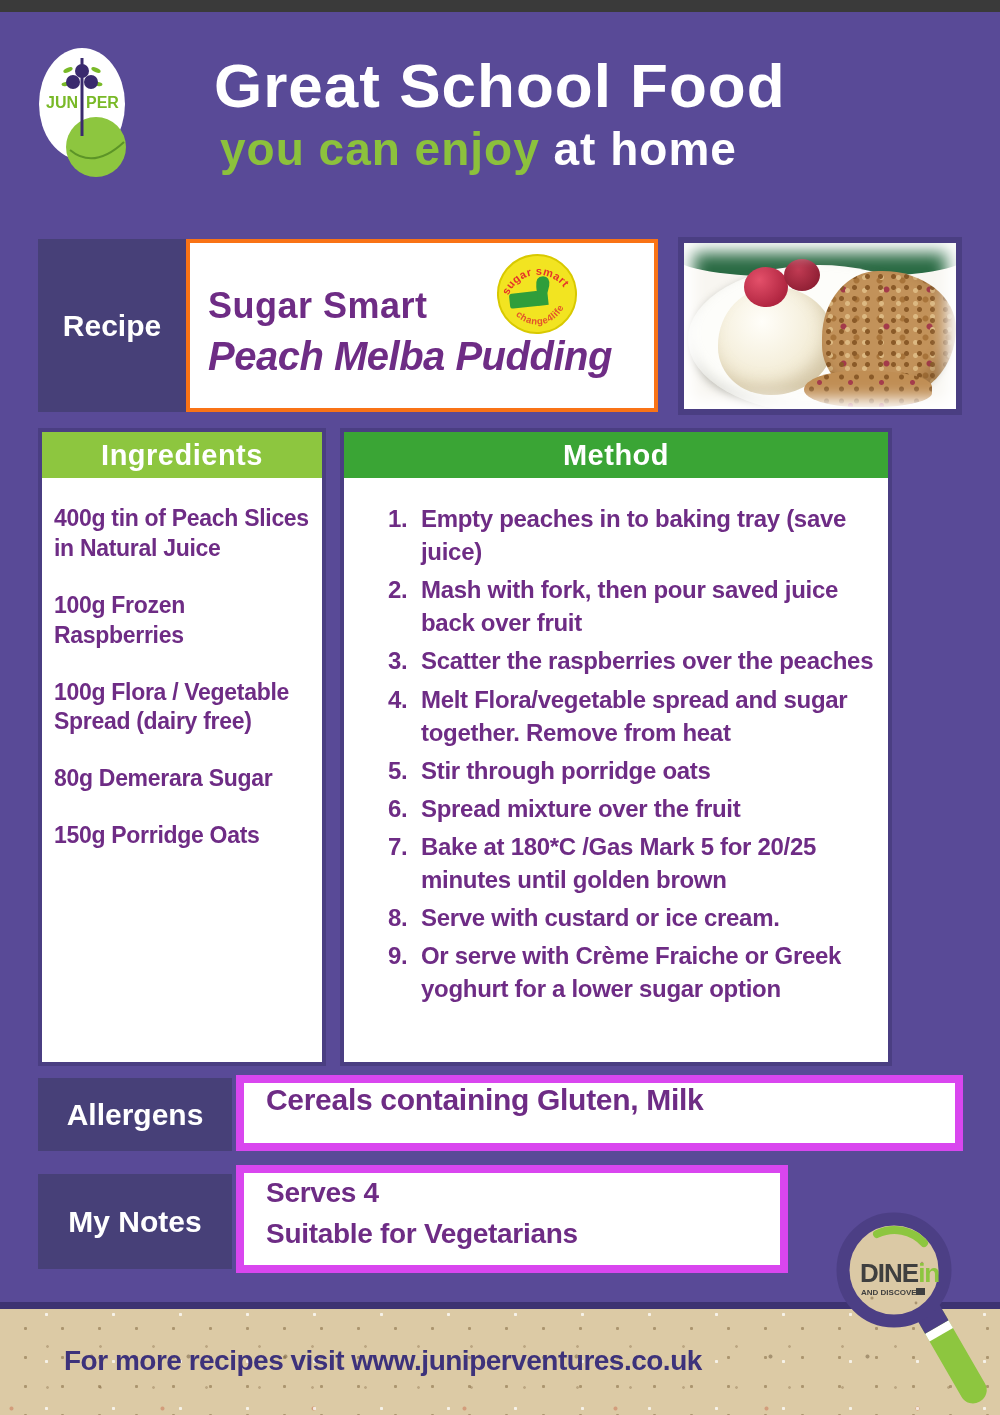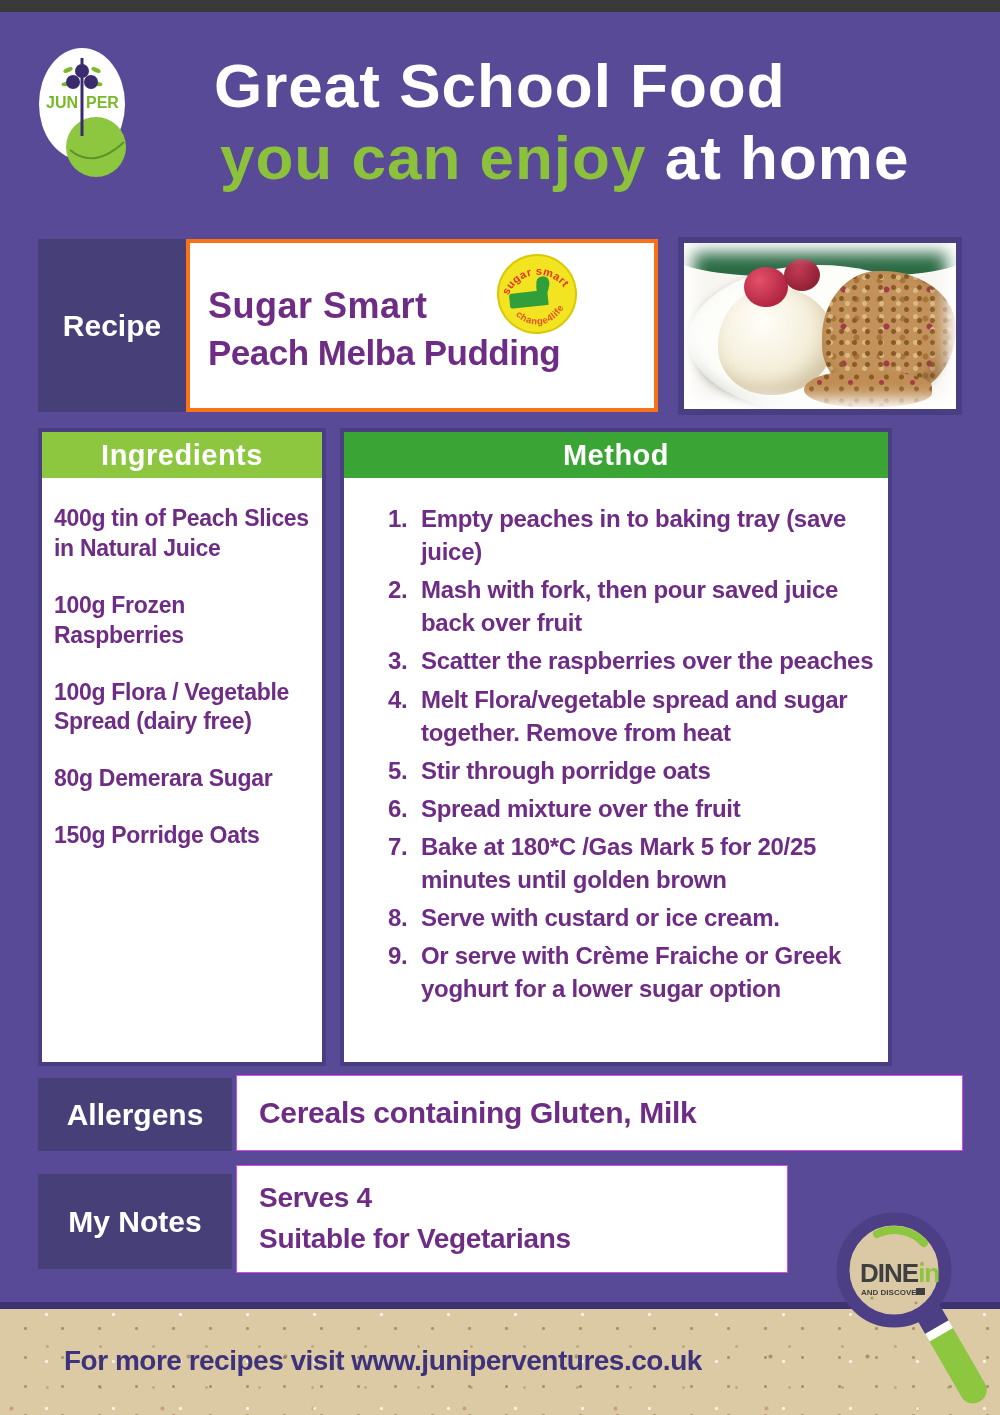--- a/index.html
+++ b/index.html
@@ -9,37 +9,37 @@
     background:#594a97;overflow:hidden;font-weight:700;
   }
   
   .logo{position:absolute;left:36px;top:34px;width:130px;height:176px;}
   .title1{
     position:absolute;left:214px;top:38px;width:770px;
     font-size:62px;color:#ffffff;letter-spacing:1px;white-space:nowrap;
   }
   .title2{
     position:absolute;left:220px;top:110px;width:780px;
-    font-size:62px;letter-spacing:1px;white-space:nowrap;
+    font-size:46px;letter-spacing:1px;white-space:nowrap;
   }
   .title2 .green{color:#8cc13c;}
   .title2 .white{color:#ffffff;}
   
   .recipe-label{
     position:absolute;left:38px;top:227px;width:148px;height:173px;
     background:#474078;color:#fff;font-size:30px;
     display:flex;align-items:center;justify-content:center;
   }
   .recipe-box{
     position:absolute;left:186px;top:227px;width:472px;height:173px;
     background:#ffffff;border:4px solid #f97316;box-sizing:border-box;
   }
   .recipe-title{position:absolute;left:18px;top:40px;color:#6e2c85;line-height:1.3;}
   .recipe-title .l1{font-size:36px;letter-spacing:0.5px;}
-  .recipe-title .l2{font-size:35px;letter-spacing:-0.5px;white-space:nowrap;}
+  .recipe-title .l2{font-size:40px;letter-spacing:-0.5px;white-space:nowrap;font-style:italic;}
   .badge{position:absolute;left:306px;top:10px;width:82px;height:82px;transform:rotate(-6deg);}
   
   .photo{
     position:absolute;left:678px;top:225px;width:284px;height:178px;
     border:6px solid #4a3e82;box-sizing:border-box;background:#f8f6f1;overflow:hidden;
   }
   .photo .green-bg{position:absolute;left:-8px;top:-14px;width:290px;height:48px;background:#2a6b44;border-radius:0 0 40% 40%;}
   .photo .plate{position:absolute;left:4px;top:22px;width:262px;height:148px;background:#fdfdfa;border-radius:50%;box-shadow:0 3px 8px rgba(120,120,110,.45), inset 0 -6px 12px rgba(190,190,180,.4);}
   .photo .icecream{position:absolute;left:34px;top:44px;width:116px;height:108px;background:radial-gradient(circle at 38% 32%,#fffef9,#f3ecd6 55%,#e2d5b4);border-radius:48% 52% 55% 45%/55% 50% 52% 45%;box-shadow:inset -8px -10px 16px rgba(170,150,110,.35);}
   .photo .rasp1{position:absolute;left:60px;top:24px;width:44px;height:40px;border-radius:50%;background:radial-gradient(circle at 35% 32%,#e4506a,#b02540 72%);background-color:#b02540;}
@@ -69,22 +69,22 @@
   .method-list{padding:24px 8px 0 44px;color:#6e2c85;font-size:24px;letter-spacing:-0.3px;line-height:1.38;}
   .method-step{display:flex;margin-bottom:5px;}
   .step-num{min-width:33px;}
   .step-text{flex:1;}
   
   .row-label{
     position:absolute;left:38px;background:#474078;color:#ffffff;font-size:30px;
     display:flex;align-items:center;justify-content:center;box-sizing:border-box;
   }
   .row-box{
-    position:absolute;background:#ffffff;border:1px solid #d946ef;box-sizing:border-box;
-    color:#6e2c85;display:flex;flex-direction:column;justify-content:center;
+    position:absolute;background:#ffffff;border:8px solid #d946ef;box-sizing:border-box;
+    color:#6e2c85;display:flex;flex-direction:column;justify-content:flex-start;
   }
   .allergens-label{top:1066px;width:194px;height:73px;}
   .allergens-box{left:236px;top:1063px;width:727px;height:76px;font-size:30px;letter-spacing:-0.3px;padding-left:22px;}
   .notes-label{top:1162px;width:194px;height:95px;}
   .notes-box{left:236px;top:1153px;width:552px;height:108px;font-size:28px;letter-spacing:-0.3px;padding-left:22px;line-height:1.45;}
   
   .footer{
     position:absolute;left:0;top:1290px;width:1000px;height:125px;
     border-top:7px solid #3e3372;box-sizing:border-box;
     background-color:#dccaa5;

